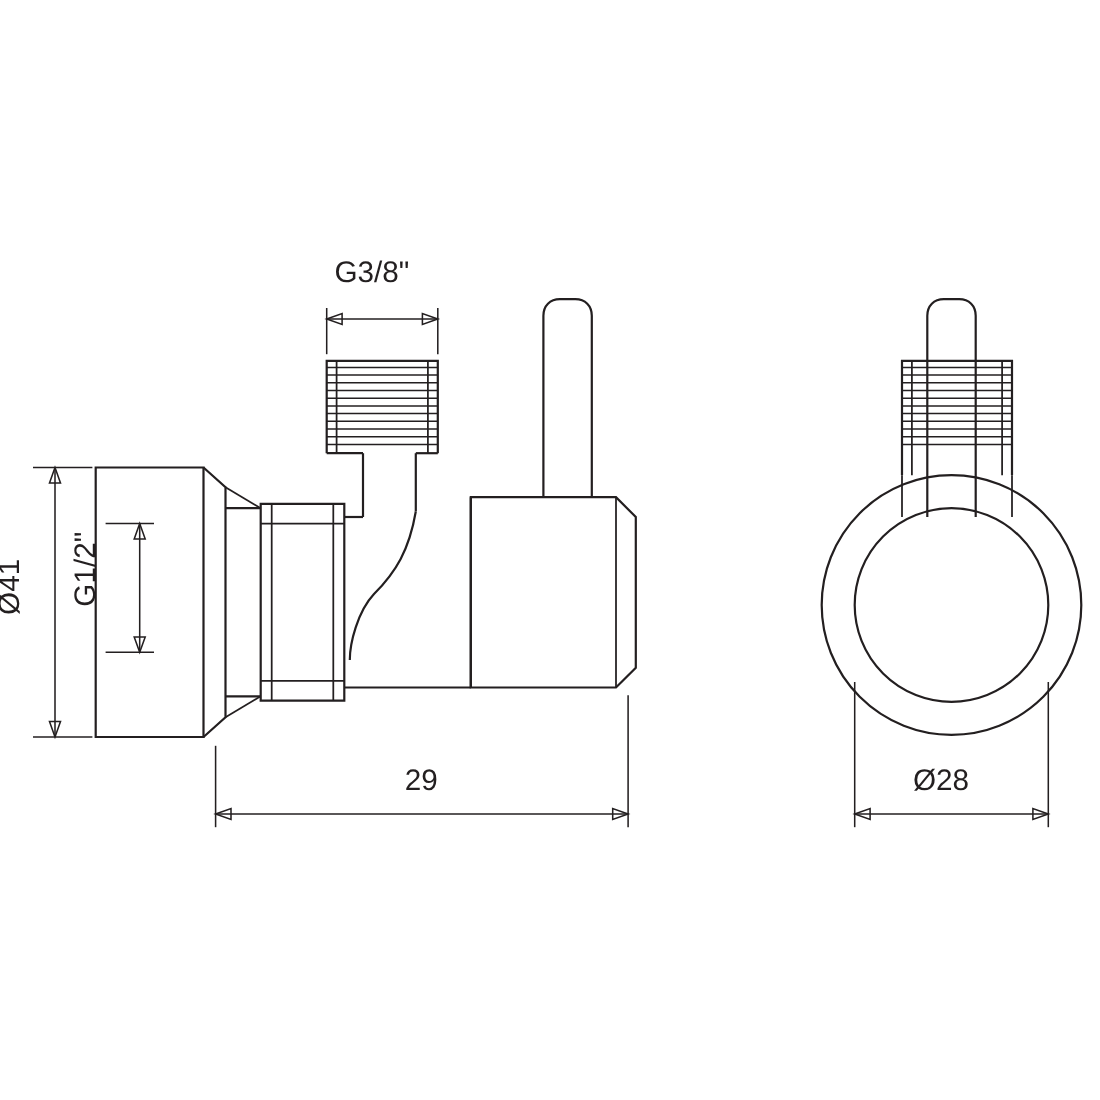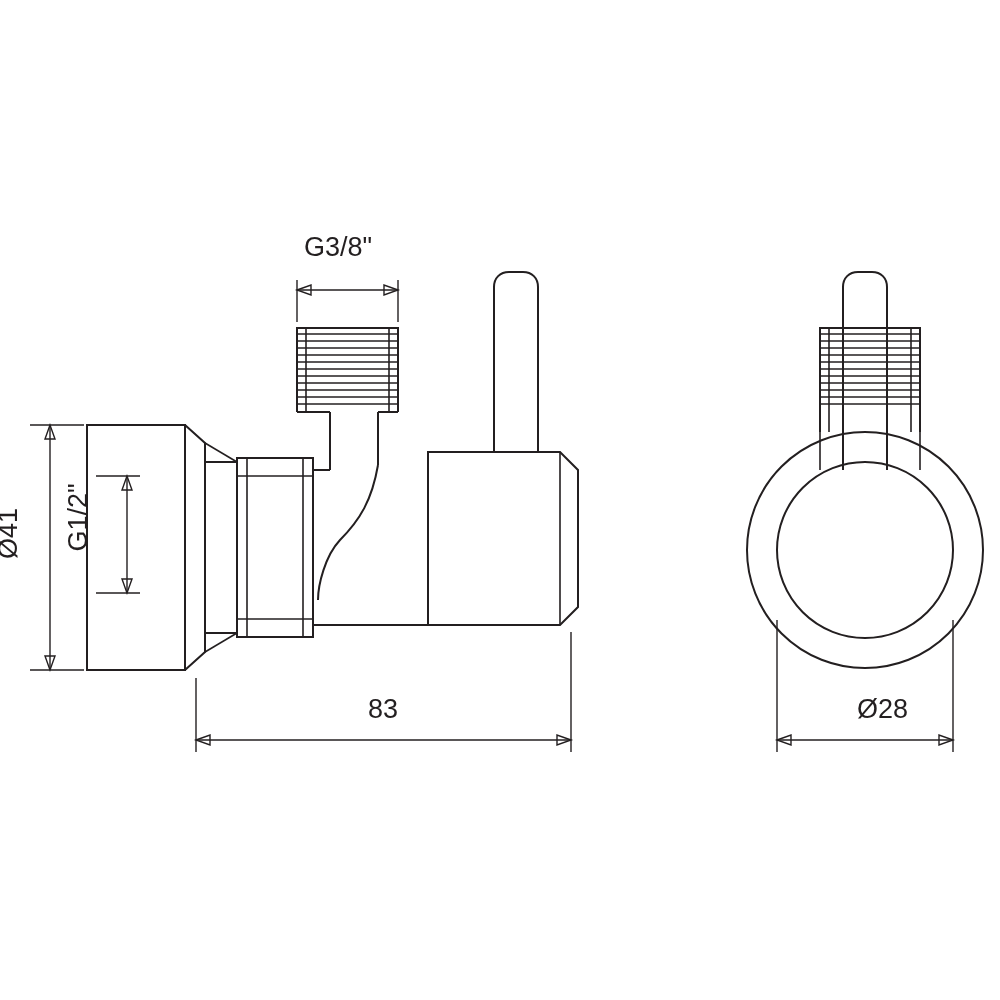--- a/index.html
+++ b/index.html
@@ -171,17 +171,17 @@
     </g>
 
   </svg>
 
   <div class="lbl" style="left:304px; top:232px;">G3/8"</div>
 
   <div class="lbl rot" style="left:44px; top:502px; transform: rotate(-90deg);">G1/2"</div>
 
   <div class="lbl rot" style="left:-17px; top:518px; transform: rotate(-90deg);">Ø41</div>
 
-  <div class="lbl" style="left:368px; top:694px;">83</div>
+  <div class="lbl" style="left:368px; top:694px;">29</div>
 
-  <div class="lbl" style="left:830px; top:694px;margin-left:27px;">Ø28</div>
+  <div class="lbl" style="left:830px; top:694px;">Ø28</div>
 
 </div>
 
 </body></html>

